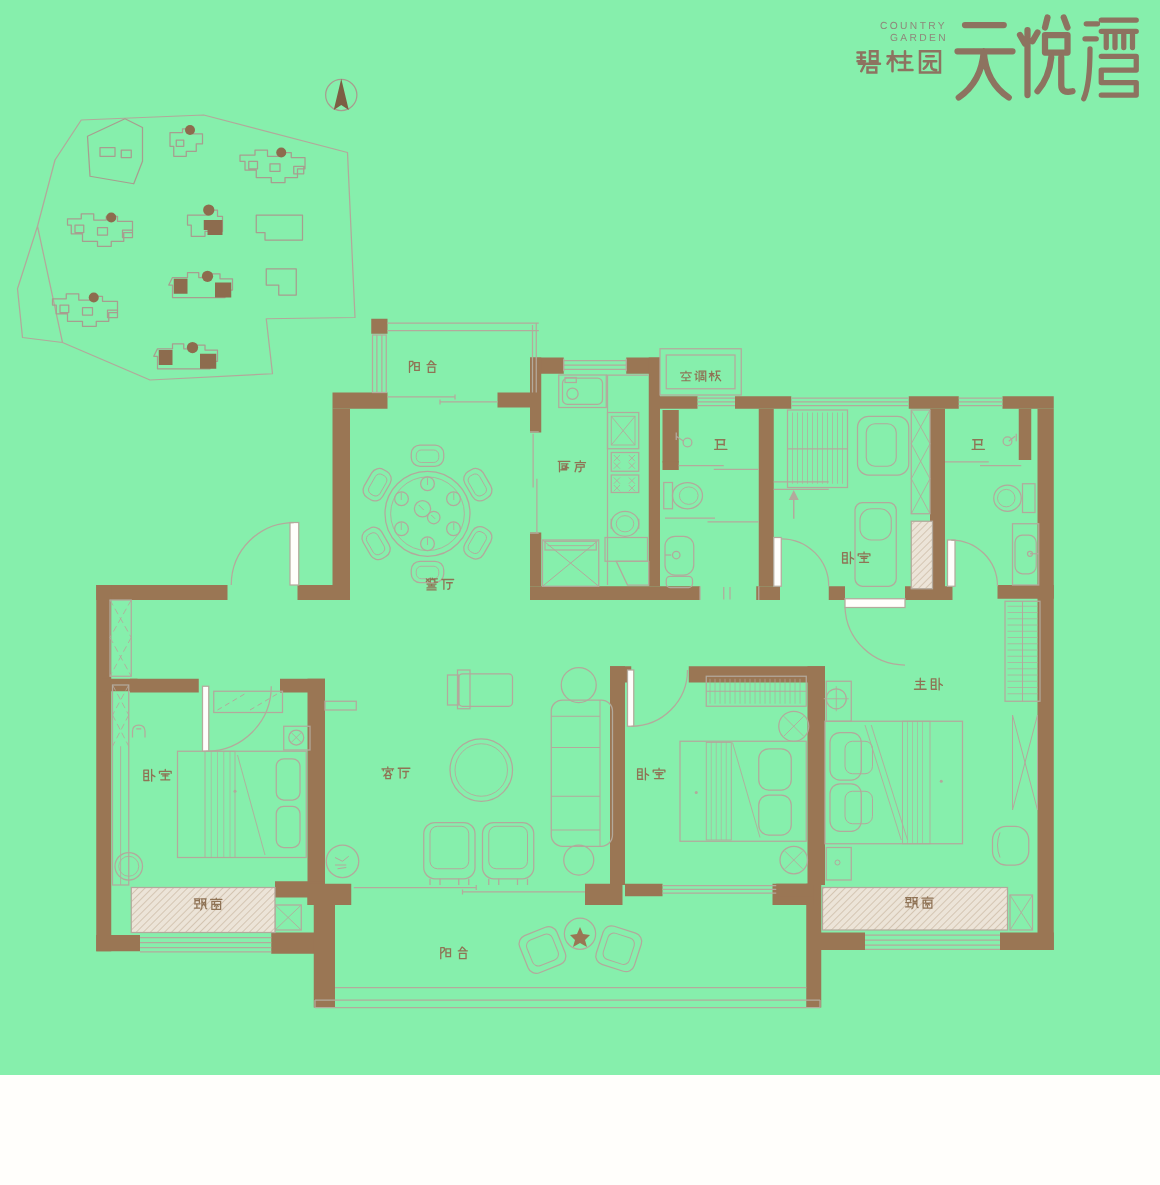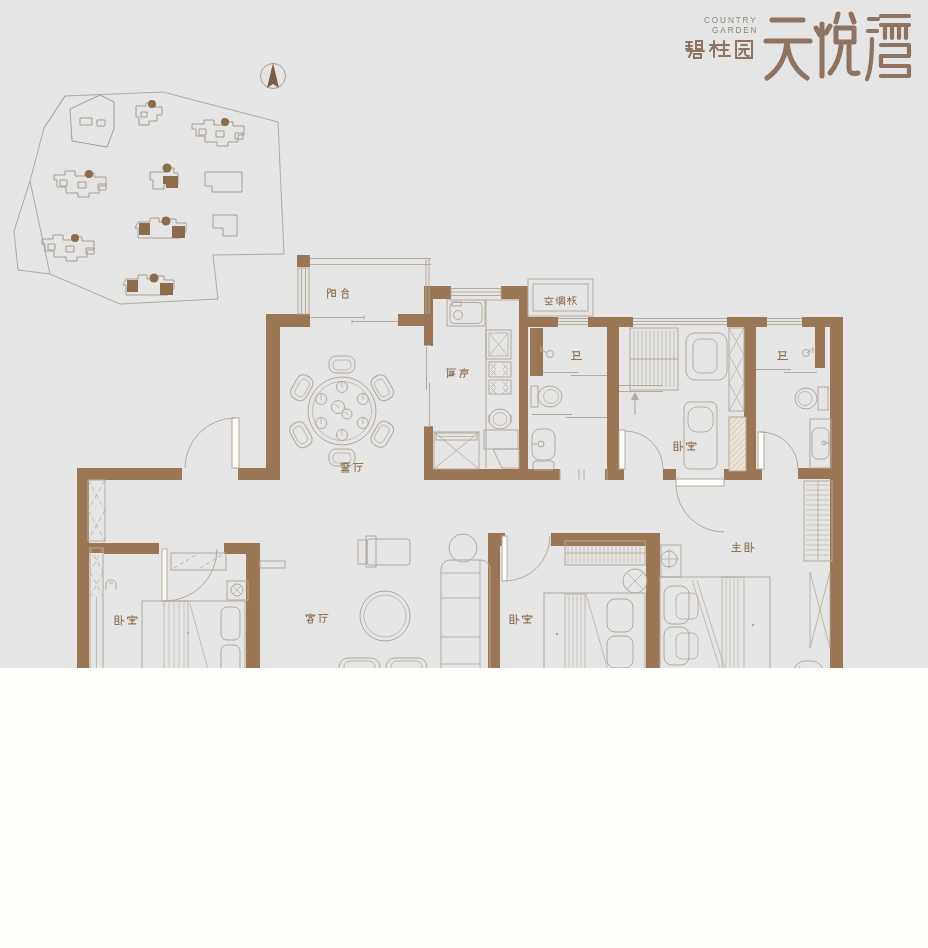--- a/index.html
+++ b/index.html
@@ -1,16 +1,16 @@
 <!DOCTYPE html>
 <html><head>
 <meta charset="utf-8">
 <style>
 html,body{margin:0;padding:0;background:#fffefb;}
-#page{position:relative;width:928px;height:668px;background:#e5e5e5;overflow:hidden;font-family:"Liberation Sans",sans-serif;}
+#page{position:relative;width:928px;height:860px;background:#86efac;overflow:hidden;font-family:"Liberation Sans",sans-serif;}
 </style>
 </head>
 <body>
 <div id="page">
 <svg width="928" height="948" viewBox="0 0 928 948" xmlns="http://www.w3.org/2000/svg">
 <defs>
 <pattern id="hatch" width="4" height="4" patternUnits="userSpaceOnUse" patternTransform="rotate(45)">
 <rect width="4" height="4" fill="#ece4d8"></rect>
 <line x1="0" y1="0" x2="0" y2="4" stroke="#cab7a1" stroke-width="1.1"></line>
 </pattern>

